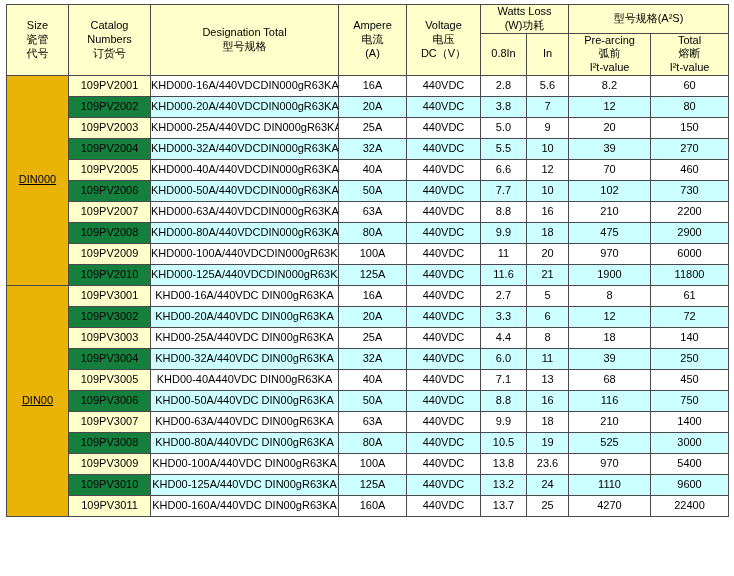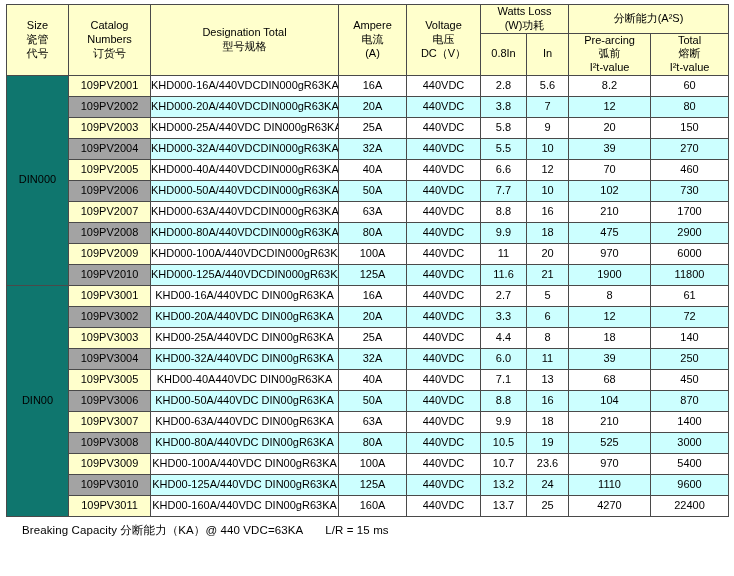--- a/index.html
+++ b/index.html
@@ -55,38 +55,39 @@
   col.c-win   { width: 42px; }
   col.c-pre   { width: 82px; }
   col.c-tot   { width: 78px; }
 
   
   tbody td {
     height: 20px;
     padding: 1px 2px;
   }
   td.size-cell {
-    background: #0f766e;
-    font-size: 11px;
+    background: #eab308;
+    font-size: 11px;
+    text-decoration: underline;
   }
   td.cat {
     background: #ffffcc;
     text-align: center;
   }
   td.desig {
     text-align: left;
     padding-left: 6px;
     white-space: nowrap;
     overflow: hidden;
     font-size: 11px;
   }
   tr.band-white td.data { background: #ffffff; }
   tr.band-cyan  td.data { background: #ccffff; }
   tr.band-white td.cat  { background: #ffffcc; }
-  tr.band-cyan  td.cat  { background: #a3a3a3; }
+  tr.band-cyan  td.cat  { background: #15803d; }
 
   .footer {
     margin: 6px 0 0 22px;
     font-size: 11.5px;
     color: #000;
     letter-spacing: 0.1px;
   }
   .footer .gap { display: inline-block; width: 22px; }
   .hdr-two-line { line-height: 1.3; }
 </style>
@@ -131,21 +132,21 @@
         <td rowspan="2" class="hdr-two-line">
           <div>Voltage</div>
           <div>电压</div>
           <div>DC（V）</div>
         </td>
         <td colspan="2" class="hdr-two-line">
           <div>Watts Loss</div>
           <div>(W)功耗</div>
         </td>
         <td colspan="2">
-          <span>分断能力(A²S)</span>
+          <span>型号规格(A²S)</span>
         </td>
       </tr>
       <tr>
         <td class="hdr-sub">0.8In</td>
         <td class="hdr-sub">In</td>
         <td class="hdr-sub hdr-two-line">
           <div>Pre-arcing</div>
           <div>弧前</div>
           <div>I²t-value</div>
         </td>
@@ -176,21 +177,21 @@
           <td class="data">3.8</td>
           <td class="data">7</td>
           <td class="data">12</td>
           <td class="data">80</td>
         </tr>
         <tr class="band-white">
           <td class="cat">109PV2003</td>
           <td class="desig data">KHD000-25A/440VDC DIN000gR63KA</td>
           <td class="data">25A</td>
           <td class="data">440VDC</td>
-          <td class="data">5.8</td>
+          <td class="data">5.0</td>
           <td class="data">9</td>
           <td class="data">20</td>
           <td class="data">150</td>
         </tr>
         <tr class="band-cyan">
           <td class="cat">109PV2004</td>
           <td class="desig data">KHD000-32A/440VDCDIN000gR63KA</td>
           <td class="data">32A</td>
           <td class="data">440VDC</td>
           <td class="data">5.5</td>
@@ -219,21 +220,21 @@
           <td class="data">730</td>
         </tr>
         <tr class="band-white">
           <td class="cat">109PV2007</td>
           <td class="desig data">KHD000-63A/440VDCDIN000gR63KA</td>
           <td class="data">63A</td>
           <td class="data">440VDC</td>
           <td class="data">8.8</td>
           <td class="data">16</td>
           <td class="data">210</td>
-          <td class="data">1700</td>
+          <td class="data">2200</td>
         </tr>
         <tr class="band-cyan">
           <td class="cat">109PV2008</td>
           <td class="desig data">KHD000-80A/440VDCDIN000gR63KA</td>
           <td class="data">80A</td>
           <td class="data">440VDC</td>
           <td class="data">9.9</td>
           <td class="data">18</td>
           <td class="data">475</td>
           <td class="data">2900</td>
@@ -309,22 +310,22 @@
           <td class="data">68</td>
           <td class="data">450</td>
         </tr>
         <tr class="band-cyan">
           <td class="cat">109PV3006</td>
           <td class="desig data">KHD00-50A/440VDC DIN00gR63KA</td>
           <td class="data">50A</td>
           <td class="data">440VDC</td>
           <td class="data">8.8</td>
           <td class="data">16</td>
-          <td class="data">104</td>
-          <td class="data">870</td>
+          <td class="data">116</td>
+          <td class="data">750</td>
         </tr>
         <tr class="band-white">
           <td class="cat">109PV3007</td>
           <td class="desig data">KHD00-63A/440VDC DIN00gR63KA</td>
           <td class="data">63A</td>
           <td class="data">440VDC</td>
           <td class="data">9.9</td>
           <td class="data">18</td>
           <td class="data">210</td>
           <td class="data">1400</td>
@@ -337,21 +338,21 @@
           <td class="data">10.5</td>
           <td class="data">19</td>
           <td class="data">525</td>
           <td class="data">3000</td>
         </tr>
         <tr class="band-white">
           <td class="cat">109PV3009</td>
           <td class="desig data">KHD00-100A/440VDC DIN00gR63KA</td>
           <td class="data">100A</td>
           <td class="data">440VDC</td>
-          <td class="data">10.7</td>
+          <td class="data">13.8</td>
           <td class="data">23.6</td>
           <td class="data">970</td>
           <td class="data">5400</td>
         </tr>
         <tr class="band-cyan">
           <td class="cat">109PV3010</td>
           <td class="desig data">KHD00-125A/440VDC DIN00gR63KA</td>
           <td class="data">125A</td>
           <td class="data">440VDC</td>
           <td class="data">13.2</td>
@@ -365,18 +366,14 @@
           <td class="data">160A</td>
           <td class="data">440VDC</td>
           <td class="data">13.7</td>
           <td class="data">25</td>
           <td class="data">4270</td>
           <td class="data">22400</td>
         </tr>
       </tbody>
   </table>
 
-  <div class="footer">
-    <span>Breaking Capacity</span>
-    <span>分断能力（KA）@ 440 VDC=63KA</span><span class="gap"></span><span>L/R = 15 ms</span>
-  </div>
 
 </div>
 
 </body></html>

